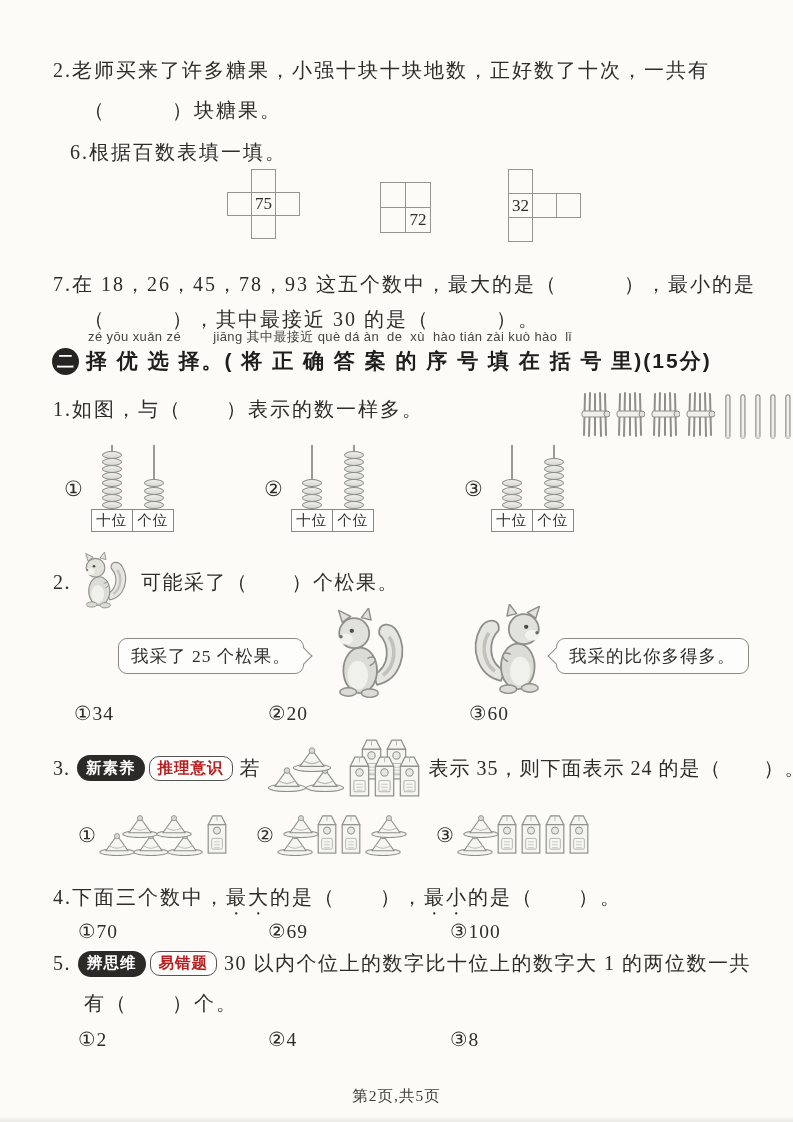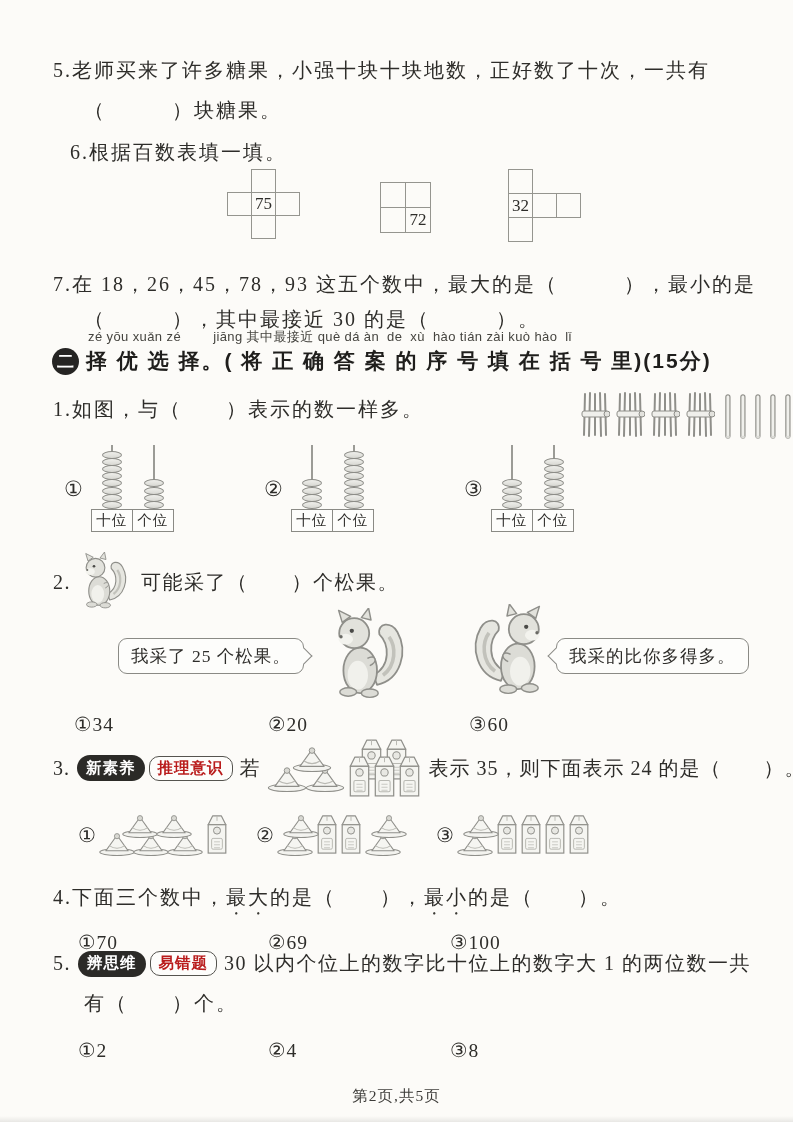--- a/index.html
+++ b/index.html
@@ -53,21 +53,21 @@
         background:#fdfdfb;border-right:1.4px solid #8a8a85;border-top:1.4px solid #8a8a85;
         transform:translateY(-50%) rotate(45deg);}
   .bubble.point-left::after{content:"";position:absolute;left:-7px;top:50%;width:11px;height:11px;
         background:#fdfdfb;border-left:1.4px solid #8a8a85;border-bottom:1.4px solid #8a8a85;
         transform:translateY(-50%) rotate(45deg);}
   .sq{position:absolute;}
   .sq svg{width:100%;height:100%;}
   .flip svg{transform:scaleX(-1);}
   .inline-squirrel{display:inline-block;width:56px;height:60px;flex:0 0 auto;}
   .inline-squirrel svg{width:100%;height:100%;}
-  .opt{position:absolute;font-size:19.5px;letter-spacing:1px;margin-top:11px;}
+  .opt{position:absolute;font-size:19.5px;letter-spacing:1px;}
   
   .badge-dark{font-family:"Liberation Sans",sans-serif;font-weight:bold;font-size:15.5px;
         background:#2b2a27;color:#fff;border-radius:13px;padding:2.5px 9px;letter-spacing:1px;flex:0 0 auto;}
   .badge-light{font-family:"Liberation Sans",sans-serif;font-weight:bold;font-size:15.5px;
         border:1.4px solid #55544f;color:#b91c1c;background:#fdfdfb;border-radius:10px;
         padding:1px 8px;margin-left:-3px;letter-spacing:1px;flex:0 0 auto;}
   
   .example-pic,.opt-pic{display:inline-flex;align-items:center;gap:3px;}
   .example-pic .icon-cake svg{width:42px;height:27px;margin:0 -2px;}
   .example-pic .icon-carton svg{width:31px;height:47px;margin:0 -3px;}
@@ -80,21 +80,21 @@
   .dots{-webkit-text-emphasis:filled dot #3a3934;text-emphasis:filled dot #3a3934;
         -webkit-text-emphasis-position:under right;text-emphasis-position:under right;}
   .footer{position:absolute;top:1086px;left:0;width:100%;text-align:center;
         font-size:15.5px;letter-spacing:1px;color:#3d3c39;}
 </style>
 </head>
 <body>
 
 <div class="page">
 
-  <div class="line" style="top:57px;left:53px">5.老师买来了许多糖果，小强十块十块地数，正好数了十次，一共有</div>
+  <div class="line" style="top:57px;left:53px">2.老师买来了许多糖果，小强十块十块地数，正好数了十次，一共有</div>
   <div class="line" style="top:97px;left:84px">（　　　）块糖果。</div>
   <div class="line" style="top:139px;left:70px">6.根据百数表填一填。</div>
 
   <div class="grids-row">
     <div class="gridfig fig-a" style="left:227px;top:3px">
       <div class="gcell" style="left:24px;top:0"></div>
       <div class="gcell" style="left:0;top:23px"></div>
       <div class="gcell" style="left:24px;top:23px">
           <span>75</span>
         </div>

